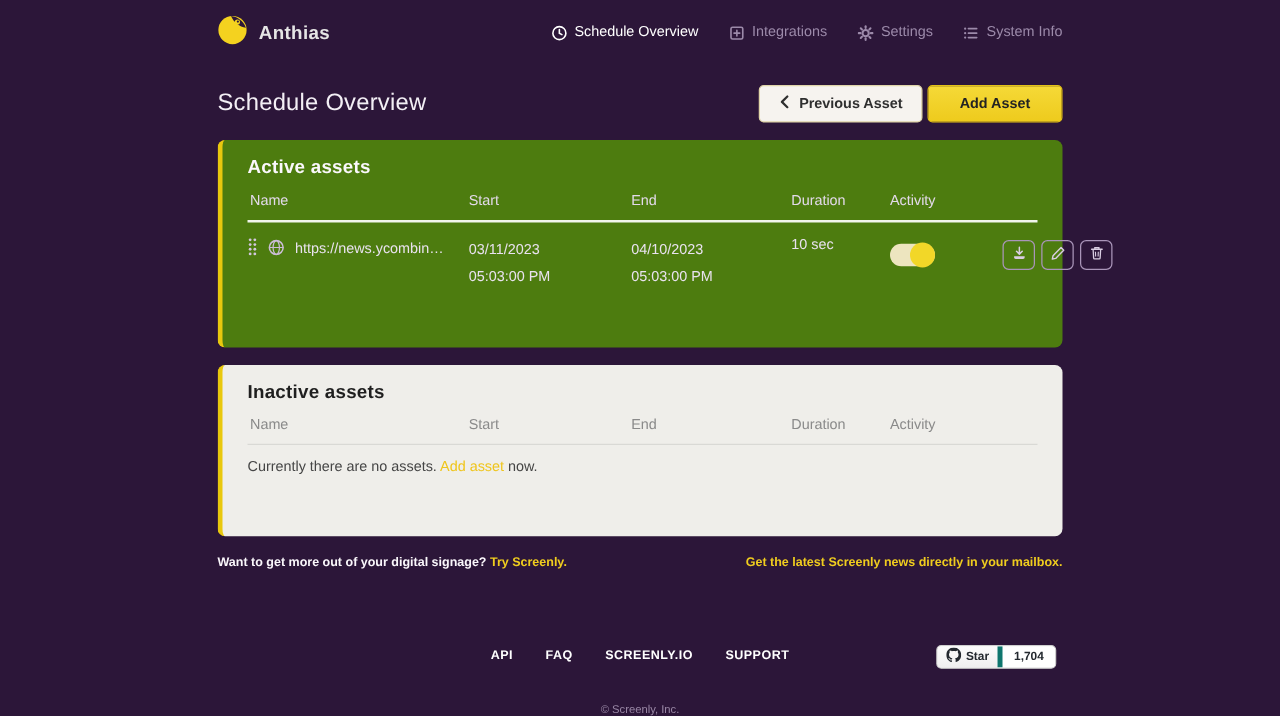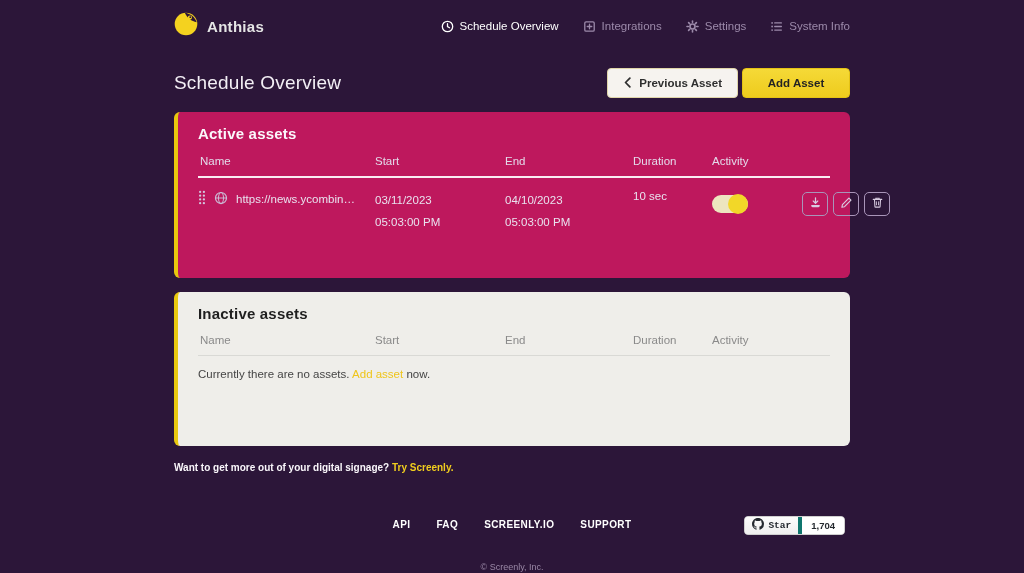--- a/index.html
+++ b/index.html
@@ -27,22 +27,22 @@
   .page-title { font-size:19px; font-weight:500; color:#F3EFF5; letter-spacing:.2px; }
   .btn-row { display:flex; gap:4px; }
   .btn { height:30px; display:flex; align-items:center; justify-content:center; gap:7px;
          font-size:11.5px; font-weight:700; border-radius:4px; cursor:pointer;
          font-family:"Liberation Sans", sans-serif; }
   .btn-light { background:#F6F3EF; border:1px solid #E0D5A9; color:#2F2F2F; padding:0 15px; }
   .btn-yellow { background:linear-gradient(#F5D937,#EECB1D); border:1px solid #E4C215; color:#232323; width:108px; }
 
   
   .panel { margin-top:14px; border-left:4px solid #E9C80E; border-radius:6px; padding:13px 20px; }
-  .panel-active { background:#be185d; height:166px; }
-  .panel-inactive { background:#EFEEEA; height:154px; color:#222; }
+  .panel-active { background:#4d7c0f; height:166px; }
+  .panel-inactive { background:#EFEEEA; height:137px; color:#222; }
   .panel-title { font-size:15px; font-weight:700; letter-spacing:.2px; }
   .panel-active .panel-title { color:#FBF8FC; margin-bottom:13px; }
   .panel-inactive .panel-title { color:#1F1F1F; margin-bottom:12px; }
 
   .grid-head, .grid-row { display:grid; grid-template-columns:177px 130px 128px 79px 90px 1fr; align-items:start; }
   .grid-head { font-size:11.5px; padding-bottom:9px; }
   .panel-active .grid-head { color:#E3DAEA; border-bottom:2px solid rgba(255,255,255,.92); }
   .panel-inactive .grid-head { color:#8A8A8A; border-bottom:1px solid #D9D9D5; }
   .cell-pad { padding-left:2px; }
 
@@ -68,21 +68,21 @@
 
   
   .bottom { position:absolute; left:0; right:0; bottom:0; height:60px; text-align:center; }
   .foot-links { display:flex; justify-content:center; gap:26px; margin-top:6px; }
   .foot-link { font-size:10px; font-weight:700; letter-spacing:.4px; color:#FFFFFF; text-decoration:none; cursor:pointer; }
   .copyright { margin-top:32px; font-size:9px; color:#9A88A6; }
 
   .gh-widget { position:absolute; right:179px; top:3px; display:flex; height:19px;
                border:1px solid #CFCFCF; border-radius:4px; overflow:hidden; background:#fff;
                font-size:9.5px; font-weight:700; color:#24292F; cursor:pointer; }
-  .gh-star { display:flex; align-items:center; gap:4px; padding:0 7px; background:linear-gradient(#FCFCFC,#EFEFEF);font-family:Liberation Mono, monospace; }
+  .gh-star { display:flex; align-items:center; gap:4px; padding:0 7px; background:linear-gradient(#FCFCFC,#EFEFEF); }
   .gh-count { display:flex; align-items:center; padding:0 9px; background:#FFFFFF; border-left:4px solid #0f766e; }
 </style>
 </head>
 <body>
 
 <div class="container">
   <div class="navbar">
     <div class="brand">
       <span>
         <svg width="24" height="24" viewBox="0 0 24 24">
@@ -254,20 +254,21 @@
     </div>
     <div class="empty-msg">
       <span>Currently there are no assets. </span><a>Add asset</a><span> now.</span>
     </div>
   </div>
 
   <div class="promo">
     <div class="promo-left">
       <span>Want to get more out of your digital signage? </span><a>Try Screenly.</a>
     </div>
+    <a class="promo-right">Get the latest Screenly news directly in your mailbox.</a>
   </div>
 </div>
 
 <div class="bottom">
   <div class="foot-links">
     <a class="foot-link">API</a>
     <a class="foot-link">FAQ</a>
     <a class="foot-link">SCREENLY.IO</a>
     <a class="foot-link">SUPPORT</a>
   </div>

